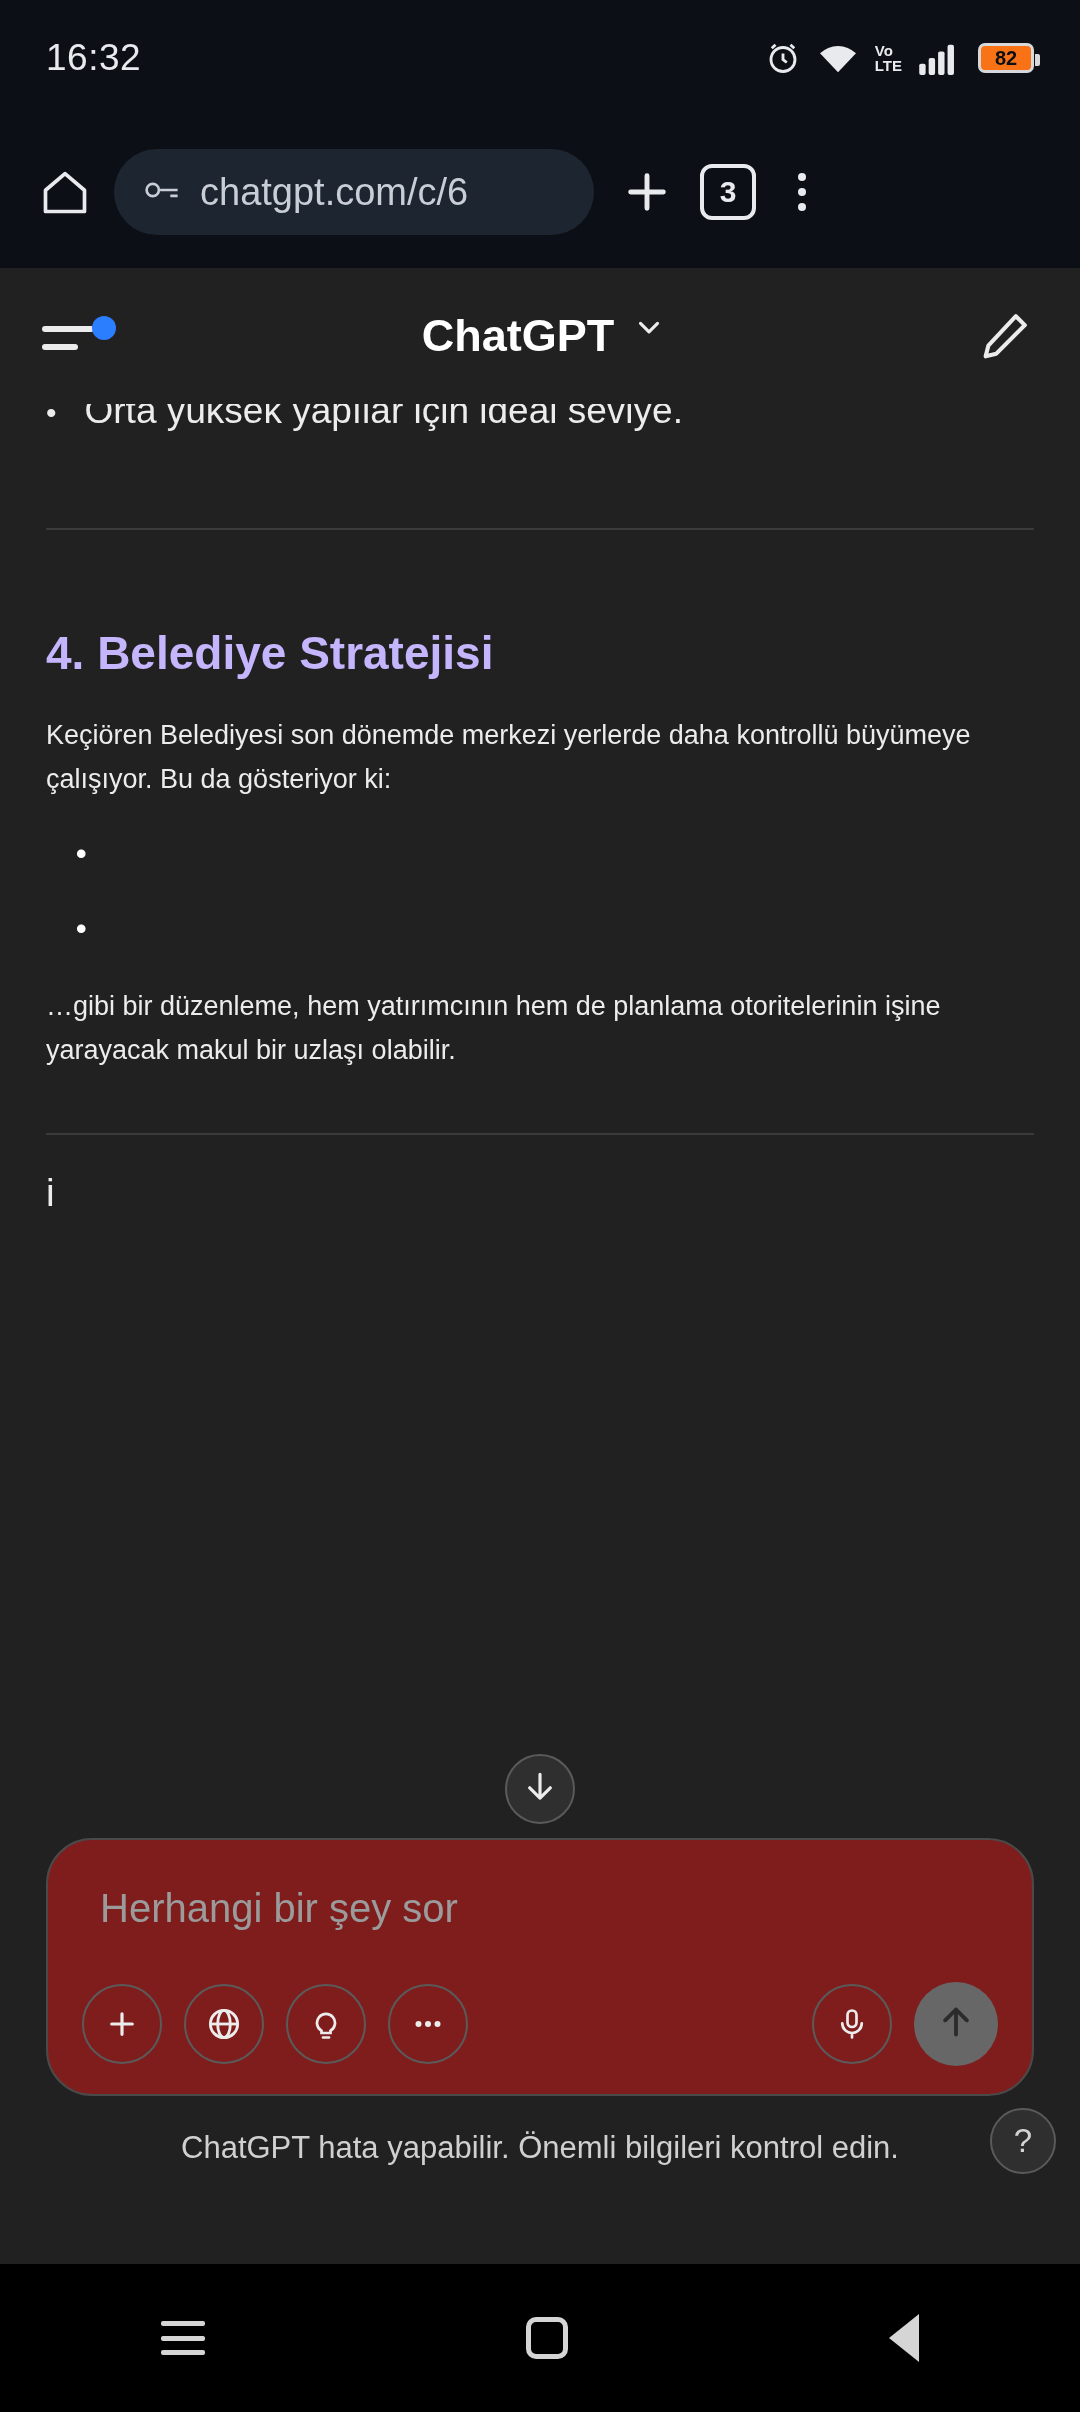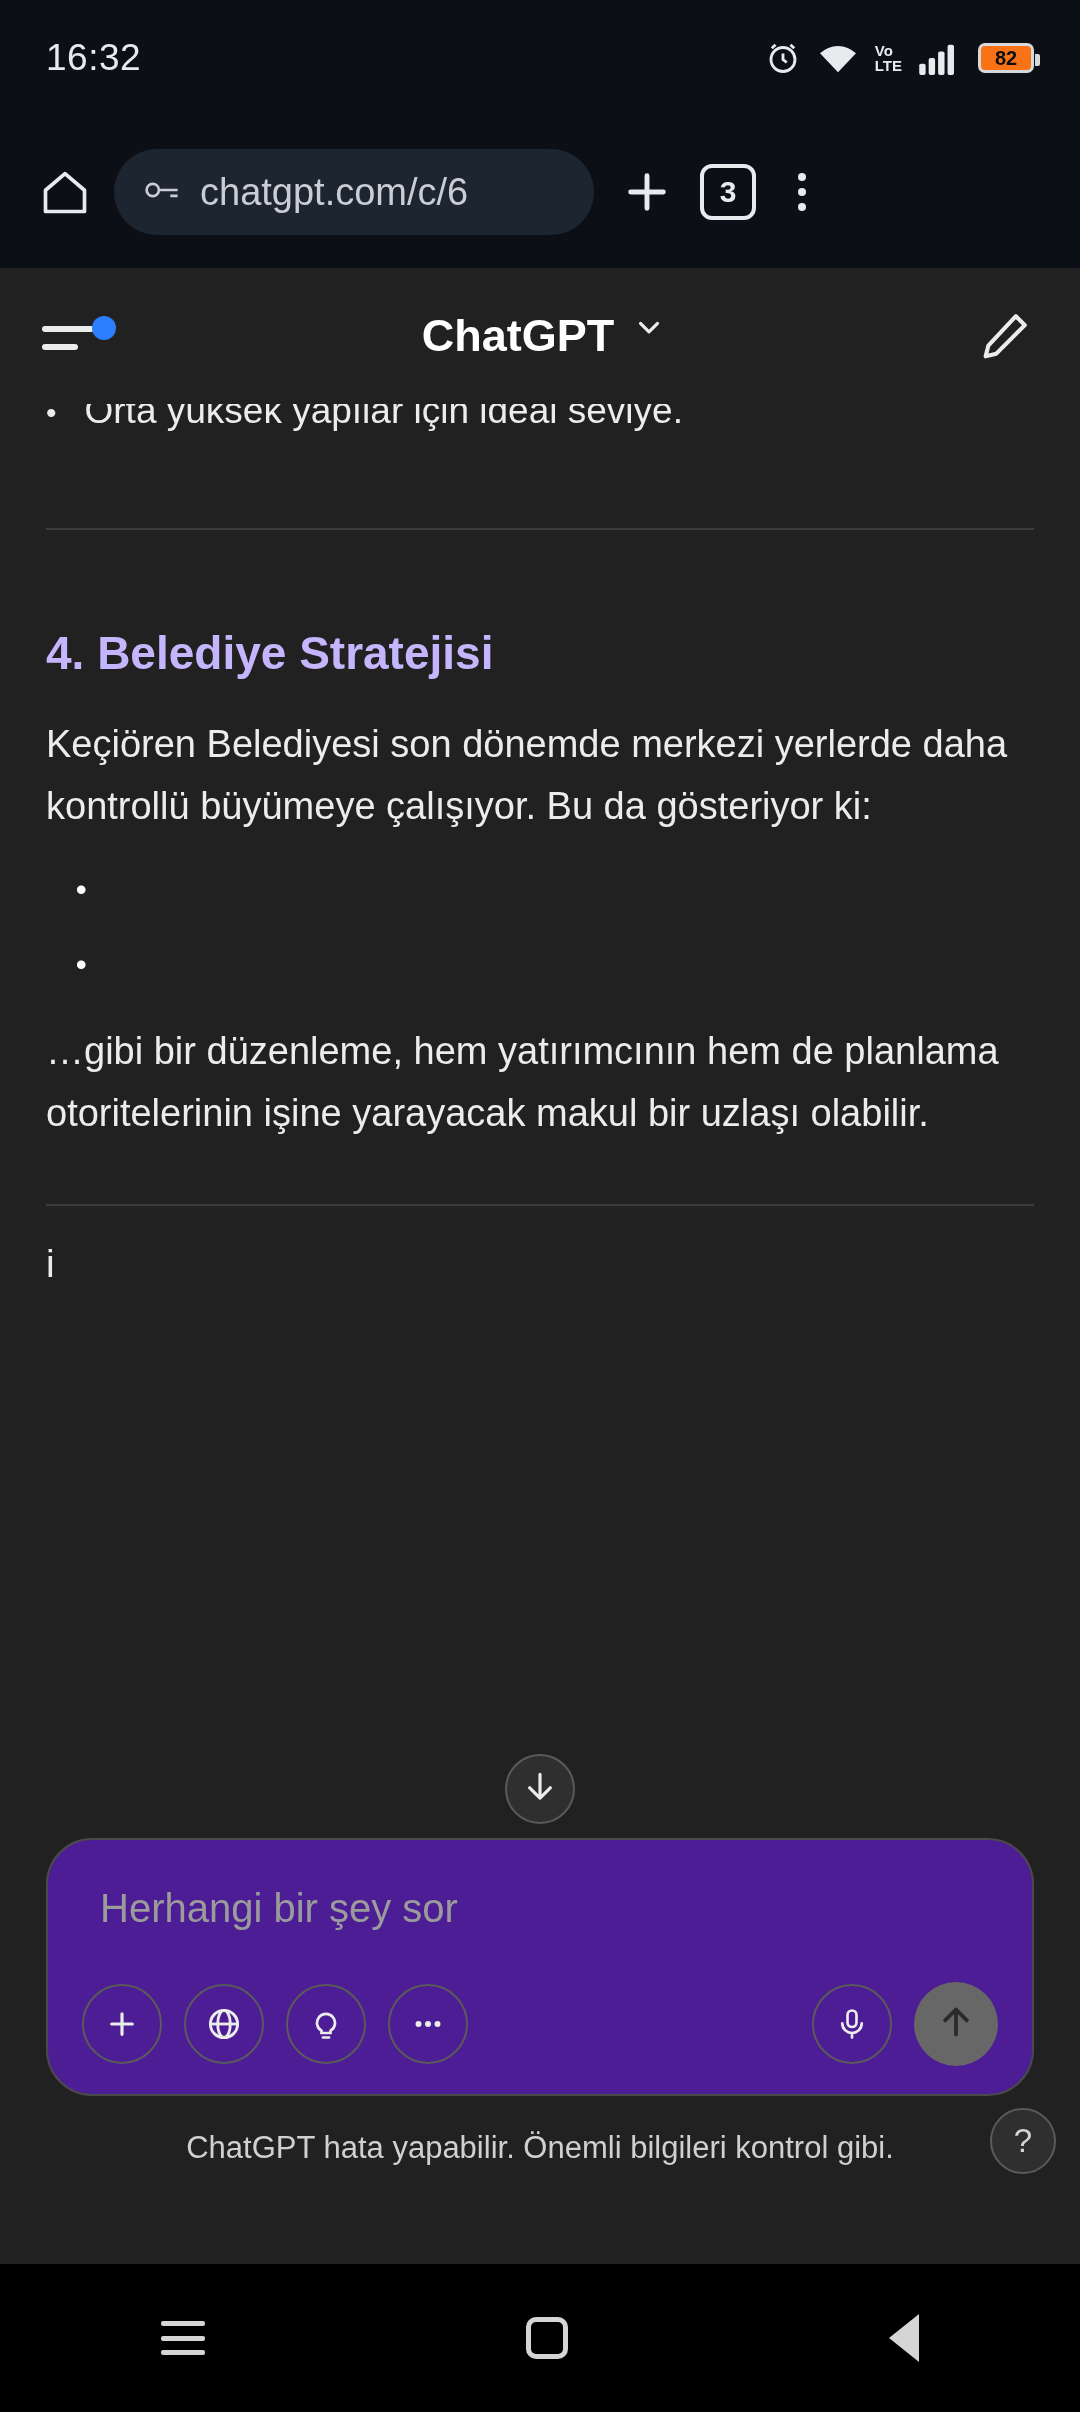--- a/index.html
+++ b/index.html
@@ -112,21 +112,21 @@
     overflow: hidden;
     height: 52px;
   }
   .clipped-line .bullet { font-size: 30px; line-height: 1.5; }
   .hr { height: 2px; background: #3b3b3b; margin: 86px 0 0 0; }
   h2.section {
     font-size: 46px; font-weight: 700; color: #c4b5fd;
     margin-top: 96px;
   }
   p.para {
-    font-size: 38px; line-height: 1.62; margin-top: 34px; color: #ececec;
+    font-size: 27px; line-height: 1.62; margin-top: 34px; color: #ececec;
   }
   ul.list { list-style: none; margin-top: 30px; }
   ul.list li {
     font-size: 39px; font-weight: 700; color: #fff;
     display: flex; gap: 32px; align-items: baseline;
     margin: 0 0 30px 30px; line-height: 1.5;
   }
   ul.list li .bullet { font-size: 30px; }
   .hr2 { height: 2px; background: #3b3b3b; margin-top: 60px; }
   .stray { font-size: 39px; color: #ececec; margin-top: 36px; }
@@ -144,21 +144,21 @@
   }
 
   
   .composer {
     position: absolute;
     left: 46px; right: 46px;
     top: 1838px;
     height: 258px;
     border: 2px solid #4a4a4a;
     border-radius: 46px;
-    background: #4c1d95;
+    background: #7f1d1d;
     z-index: 6;
   }
   .composer .placeholder {
     color: #9b9b9b; font-size: 40px;
     padding: 46px 0 0 52px;
   }
   .composer .row {
     position: absolute; left: 0; right: 0; bottom: 28px;
     display: flex; align-items: center;
     padding: 0 34px;
@@ -367,21 +367,21 @@
     <div class="send">
       <span>
         <svg width="40" height="40" viewBox="0 0 24 24" fill="none" stroke="#2b2b2b" stroke-width="2.3" stroke-linecap="round" stroke-linejoin="round">
           <path d="M12 19.5v-15M5.5 11 12 4.5 18.5 11"></path>
         </svg>
       </span>
     </div>
   </div>
 </div>
 
-<div class="footnote">ChatGPT hata yapabilir. Önemli bilgileri kontrol gibi.</div>
+<div class="footnote">ChatGPT hata yapabilir. Önemli bilgileri kontrol edin.</div>
 <div class="helpbtn">?</div>
 
 <div class="navbar">
   <div class="recents">
       <i></i>
       <i></i>
       <i></i>
     </div>
   <div class="homebtn"></div>
   <div class="backbtn"></div>

